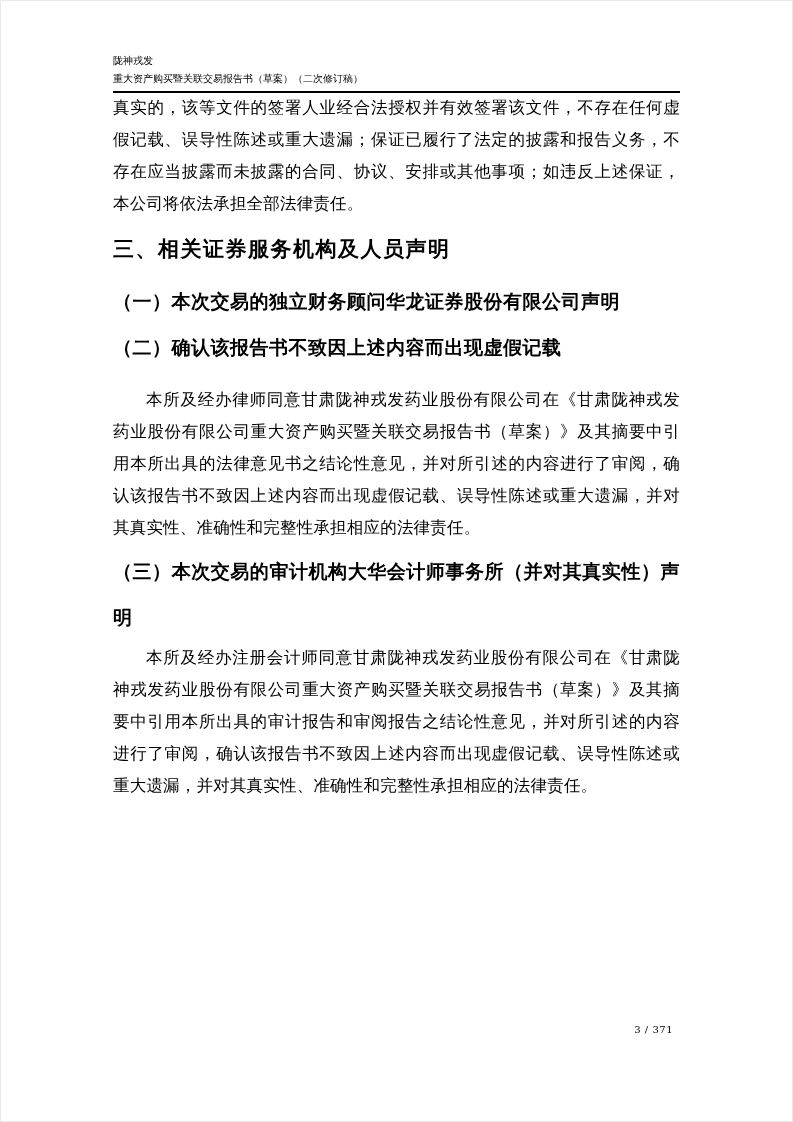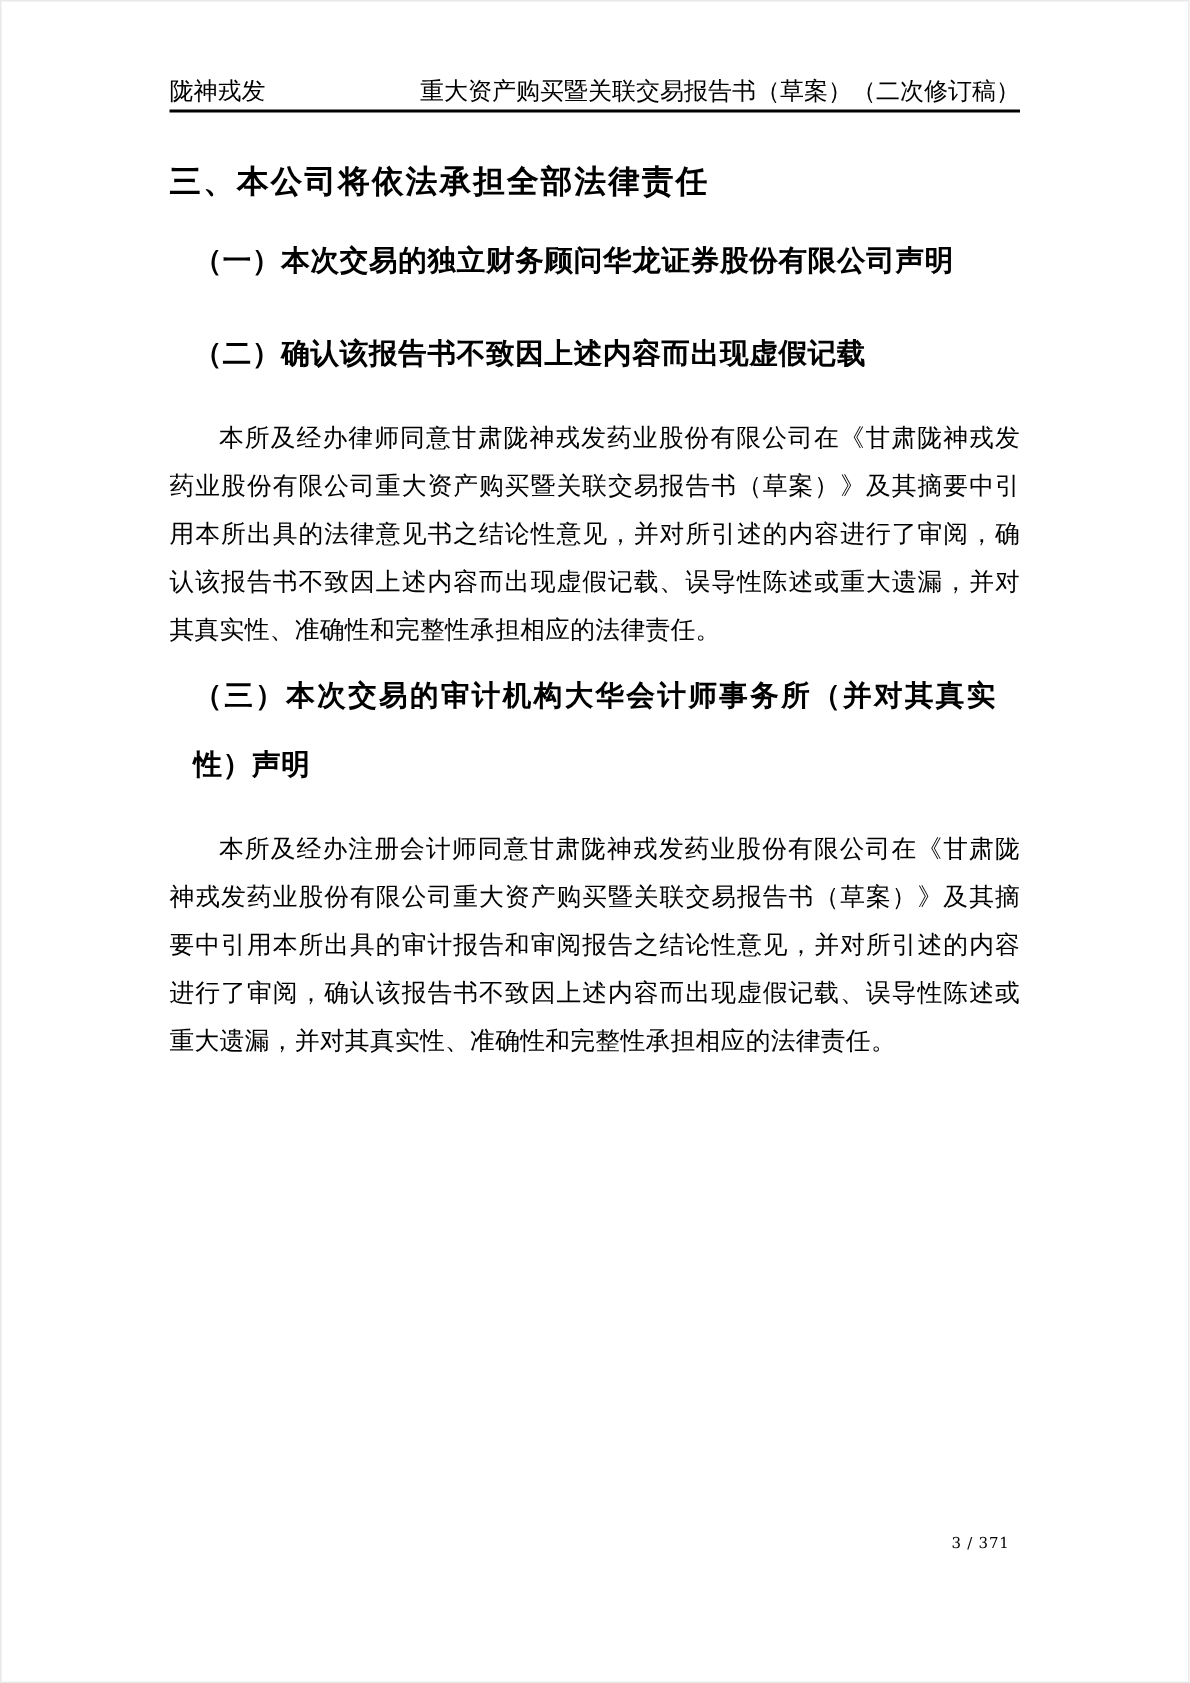--- a/index.html
+++ b/index.html
@@ -17,23 +17,24 @@
   
   .page-header {
     position: absolute;
     left: 113px;
     right: 113px;
     top: 52px;
     display: flex;
     justify-content: space-between;
     border-bottom: 2px solid #000;
     padding-bottom: 3px;
-    font-size: 16px;
+    font-size: 10px;
     line-height: 18px;
     white-space: nowrap;
+    flex-direction: column;
   }
 
   
   .content {
     position: absolute;
     left: 113px;
     right: 113px;
     top: 92px;
   }
 
@@ -51,21 +52,21 @@
     margin: 14px 0 0 0;
     font-family: "DejaVu Sans", "Liberation Sans", sans-serif;
     font-weight: bold;
     font-size: 21px;
     line-height: 30px;
     letter-spacing: 1.5px;
     text-align: left;
   }
 
   h2.subsection-heading {
-    margin: 16px;
+    margin: 0;
     font-family: Liberation Mono, monospace;
     font-weight: bold;
     font-size: 19px;
     line-height: 46px;
     letter-spacing: 0.5px;
     text-align: justify;
   }
   h2.mt16 { margin-top: 16px; }
   h2.mt6  { margin-top: 6px; }
 
@@ -83,22 +84,23 @@
 </head>
 <body>
 
 <header class="page-header">
   <span>陇神戎发</span>
   <span>重大资产购买暨关联交易报告书（草案）（二次修订稿）</span>
 </header>
 
 <main class="content">
 
+  <p class="body">真实的，该等文件的签署人业经合法授权并有效签署该文件，不存在任何虚假记载、误导性陈述或重大遗漏；保证已履行了法定的披露和报告义务，不存在应当披露而未披露的合同、协议、安排或其他事项；如违反上述保证，本公司将依法承担全部法律责任。</p>
 
-  <h1 class="section-heading">三、本公司将依法承担全部法律责任</h1>
+  <h1 class="section-heading">三、相关证券服务机构及人员声明</h1>
 
   <h2 class="subsection-heading mt16">（一）本次交易的独立财务顾问华龙证券股份有限公司声明</h2>
 
   <h2 class="subsection-heading">（二）确认该报告书不致因上述内容而出现虚假记载</h2>
   <p class="body indent spaced">本所及经办律师同意甘肃陇神戎发药业股份有限公司在《甘肃陇神戎发药业股份有限公司重大资产购买暨关联交易报告书（草案）》及其摘要中引用本所出具的法律意见书之结论性意见，并对所引述的内容进行了审阅，确认该报告书不致因上述内容而出现虚假记载、误导性陈述或重大遗漏，并对其真实性、准确性和完整性承担相应的法律责任。</p>
 
   <h2 class="subsection-heading mt6">（三）本次交易的审计机构大华会计师事务所（并对其真实性）声明</h2>
   <p class="body indent">本所及经办注册会计师同意甘肃陇神戎发药业股份有限公司在《甘肃陇神戎发药业股份有限公司重大资产购买暨关联交易报告书（草案）》及其摘要中引用本所出具的审计报告和审阅报告之结论性意见，并对所引述的内容进行了审阅，确认该报告书不致因上述内容而出现虚假记载、误导性陈述或重大遗漏，并对其真实性、准确性和完整性承担相应的法律责任。</p>
 
 

